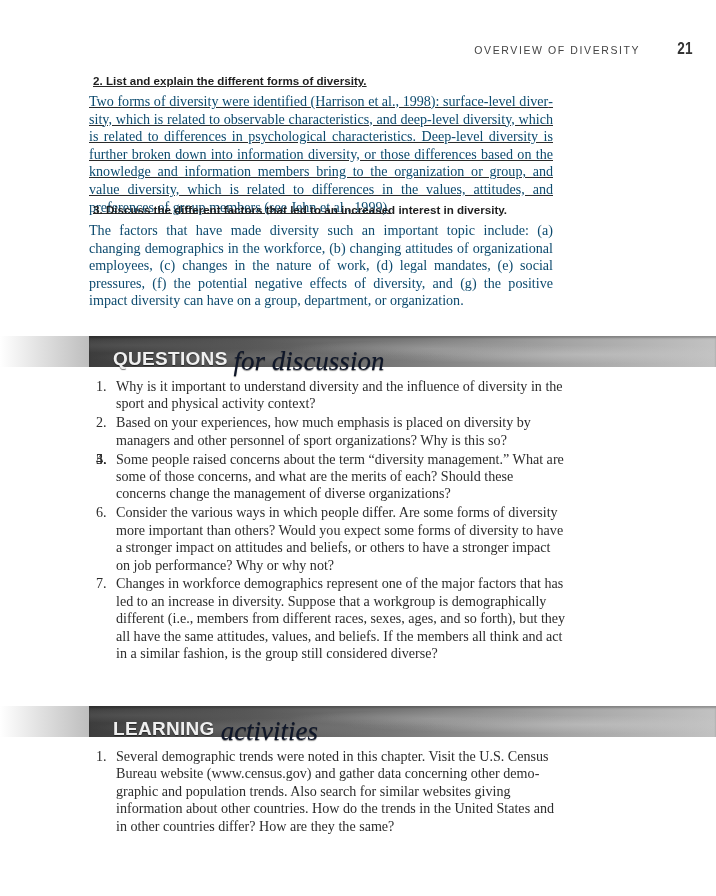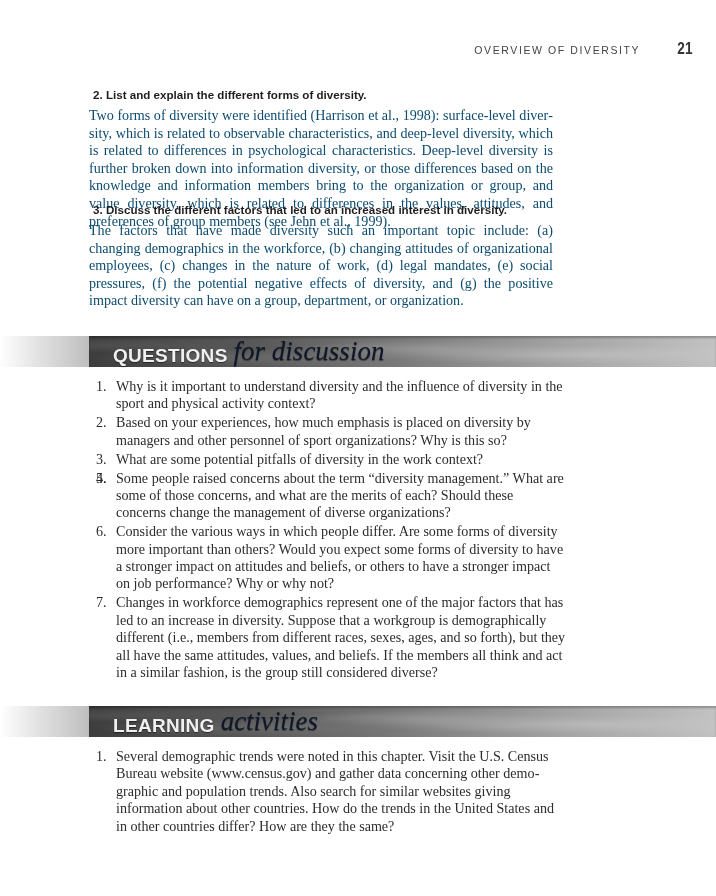--- a/index.html
+++ b/index.html
@@ -17,37 +17,37 @@
     .banner-fade { position: absolute; left: 0; top: 0; width: 90px; height: 31px;
       background: linear-gradient(to right, #ffffff 0%, #e4e4e4 40%, #bdbdbd 100%); }
     .banner-texture { position: absolute; left: 89px; top: 0; right: 0; height: 31px;
       background:
         radial-gradient(ellipse at 8% 30%, rgba(90,90,90,0.6) 0%, rgba(90,90,90,0) 25%),
         radial-gradient(ellipse at 30% 70%, rgba(120,120,120,0.5) 0%, rgba(120,120,120,0) 30%),
         radial-gradient(ellipse at 55% 40%, rgba(170,170,170,0.5) 0%, rgba(170,170,170,0) 30%),
         radial-gradient(ellipse at 80% 60%, rgba(200,200,200,0.5) 0%, rgba(200,200,200,0) 35%),
         linear-gradient(to right, #3d3d3d 0%, #565656 25%, #7a7a7a 50%, #a3a3a3 75%, #c2c2c2 100%);
       box-shadow: inset 0 2px 2px rgba(0,0,0,0.25); }
-    .banner-label { position: absolute; left: 113px; top: 0; height: 31px; display: flex; align-items: flex-end; gap: 6px; }
+    .banner-label { position: absolute; left: 113px; top: 12px; height: 31px; display: flex; align-items: flex-start; gap: 6px; }
     .banner-strong { font-family: "Liberation Sans", sans-serif; font-weight: bold; font-size: 19px; color: #f0f0f0; letter-spacing: 0.3px; text-shadow: 0 1px 1px rgba(0,0,0,0.5); }
     .banner-italic { font-family: "Liberation Serif", serif; font-style: italic; font-size: 27px; color: #0f172a; text-shadow: 0 1px 1px rgba(0,0,0,0.5); margin-top: -2px; }
 
     .num-list { position: absolute; left: 96px; width: 470px; margin: 0; padding: 0; list-style: none; }
     .num-list li { position: relative; padding-left: 20px; font-family: "Liberation Serif", serif; font-size: 14.1px; line-height: 17.4px; color: #2c2c2c; margin-bottom: 1.5px; }
     .num-list .num { position: absolute; left: 0; top: 0; }
   </style>
 </head>
 <body>
 
 <div class="running-head">
   <span class="running-title">OVERVIEW OF DIVERSITY</span>
   <span class="page-num">21</span>
 </div>
 
-<div class="summary-block" style="top:88px;">
+<div class="summary-block" style="top:74px;text-decoration:underline;">
   <p class="summary-q">2.  List and explain the different forms of diversity.</p>
   <p class="summary-a">Two forms of diversity were identified (Harrison et al., 1998): surface-level diver­sity, which is related to observable characteristics, and deep-level diversity, which is related to differences in psychological characteristics. Deep-level diversity is fur­ther broken down into information diversity, or those differences based on the knowledge and information members bring to the organization or group, and value diversity, which is related to differences in the values, attitudes, and preferences of group members (see Jehn et al., 1999).</p>
 </div>
 
 <div class="summary-block" style="top:203px;">
   <p class="summary-q">3.  Discuss the different factors that led to an increased interest in diversity.</p>
   <p class="summary-a">The factors that have made diversity such an important topic include: (a) changing demographics in the workforce, (b) changing attitudes of organizational employ­ees, (c) changes in the nature of work, (d) legal mandates, (e) social pressures, (f) the potential negative effects of diversity, and (g) the positive impact diversity can have on a group, department, or organization.</p>
 </div>
 
 <div class="banner" style="top:336px;">
@@ -55,21 +55,21 @@
   <div class="banner-texture"></div>
   <div class="banner-label">
     <span class="banner-strong">QUESTIONS</span>
     <span class="banner-italic">for discussion</span>
   </div>
 </div>
 
 <ol class="num-list" style="top:378px;">
   <li><span class="num">1.</span><span>Why is it important to understand diversity and the influence of diversity in the sport and physical activity context?</span></li>
   <li><span class="num">2.</span><span>Based on your experiences, how much emphasis is placed on diversity by managers and other personnel of sport organizations? Why is this so?</span></li>
-  <li><span class="num">3.</span><span>What are some potential pitfalls of diversity in the work context?</span></li>
+  <li><span class="num">3.</span></li>
   <li><span class="num">4.</span></li>
   <li><span class="num">5.</span><span>Some people raised concerns about the term “diversity management.” What are some of those concerns, and what are the merits of each? Should these concerns change the management of diverse organizations?</span></li>
   <li><span class="num">6.</span><span>Consider the various ways in which people differ. Are some forms of diversi­ty more important than others? Would you expect some forms of diversity to have a stronger impact on attitudes and beliefs, or others to have a stronger impact on job performance? Why or why not?</span></li>
   <li><span class="num">7.</span><span>Changes in workforce demographics represent one of the major factors that has led to an increase in diversity. Suppose that a workgroup is demographi­cally different (i.e., members from different races, sexes, ages, and so forth), but they all have the same attitudes, values, and beliefs. If the members all think and act in a similar fashion, is the group still considered diverse?</span></li>
 </ol>
 
 <div class="banner" style="top:706px;border-radius:12px;">
   <div class="banner-fade"></div>
   <div class="banner-texture"></div>
   <div class="banner-label">

